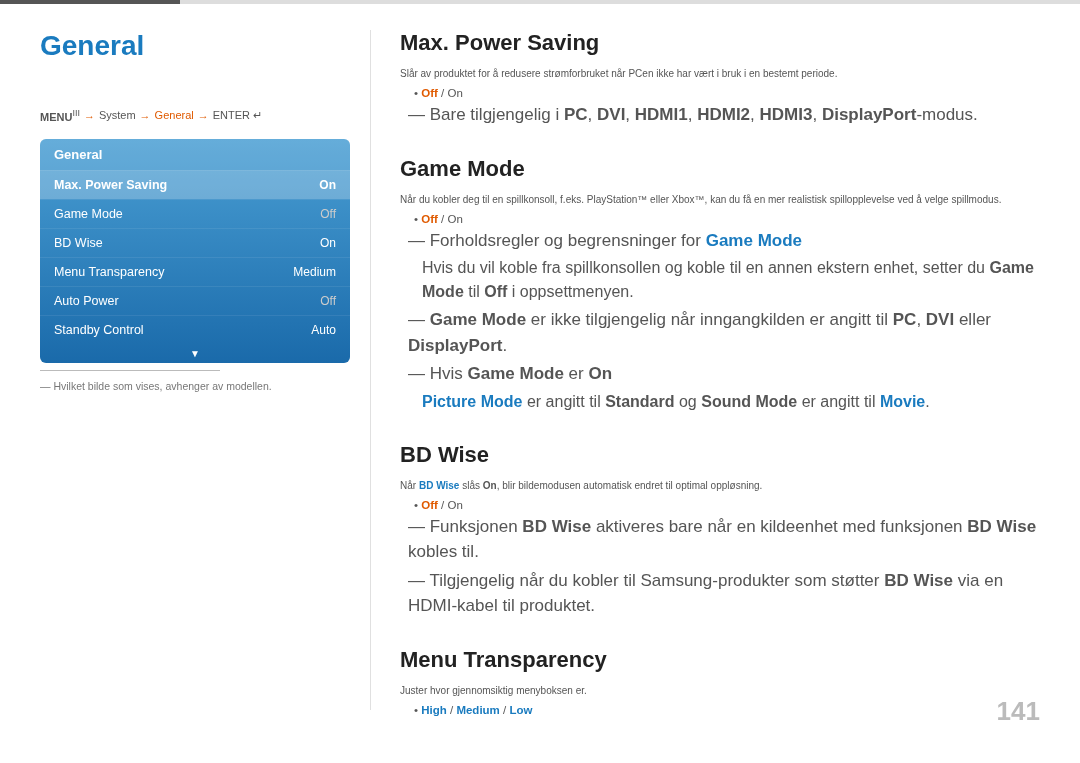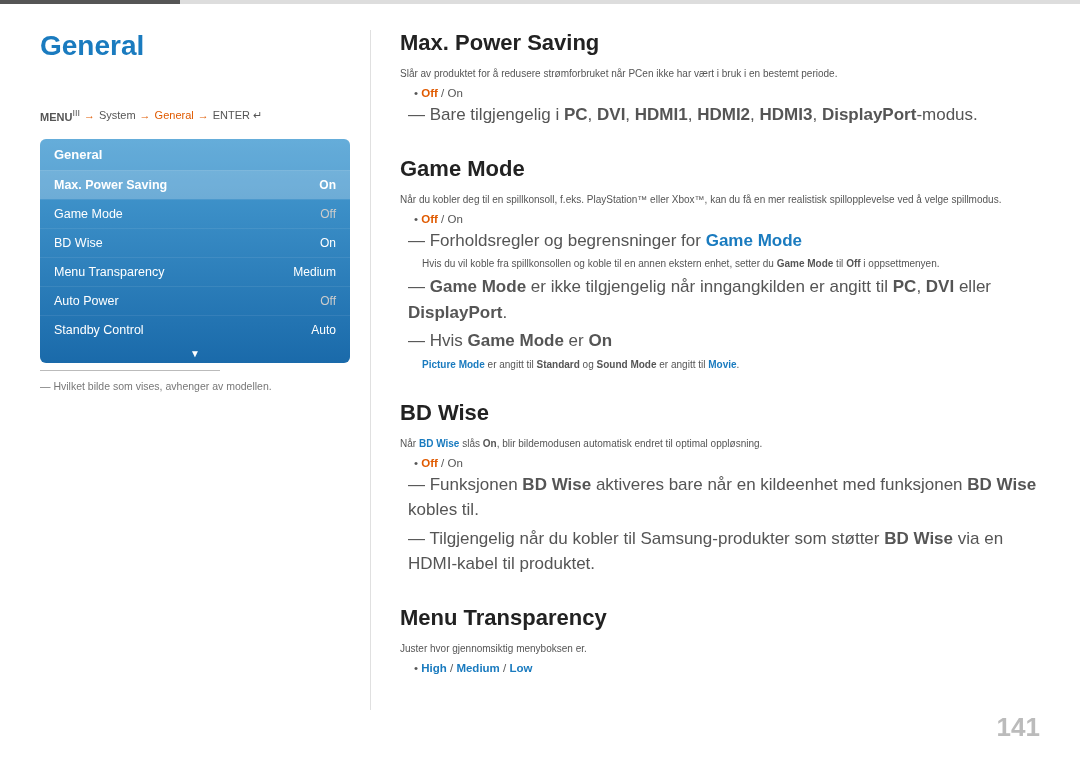--- a/index.html
+++ b/index.html
@@ -190,39 +190,39 @@
       top: 0;
       left: 0;
       right: 0;
       height: 4px;
       background: linear-gradient(to right, #555 180px, #ddd 180px);
     }
 
     
     .page-number {
       position: absolute;
-      bottom: 20px;
+      bottom: 36px;
       right: 40px;
       font-size: 26px;
       color: #bbb;
       font-weight: bold;
     }
 
     
     .vertical-divider {
       position: absolute;
       top: 30px;
       left: 370px;
       width: 1px;
       height: 680px;
       background: #e0e0e0;
     }
 
     .sub-note {
-      font-size: 10px;
+      font-size: 16px;
       color: #555;
       margin-left: 22px;
       line-height: 1.5;
     }
   </style>
 </head>
 <body>
 
 <div class="top-rule"></div>
 

